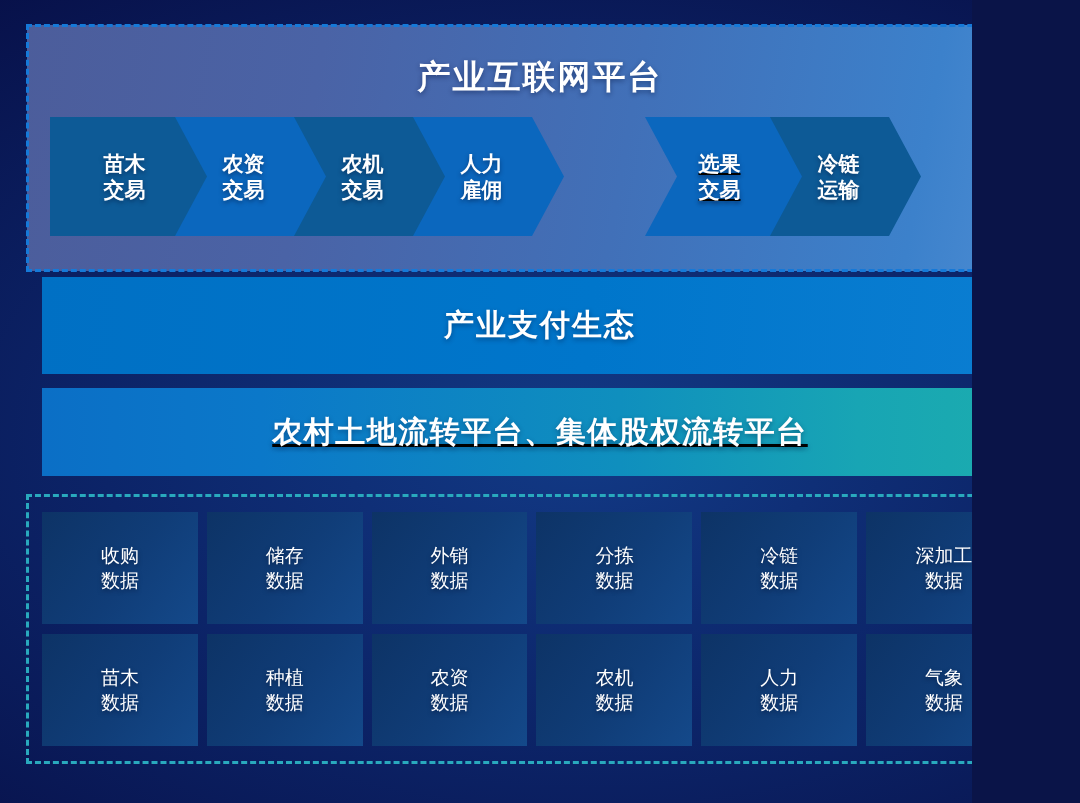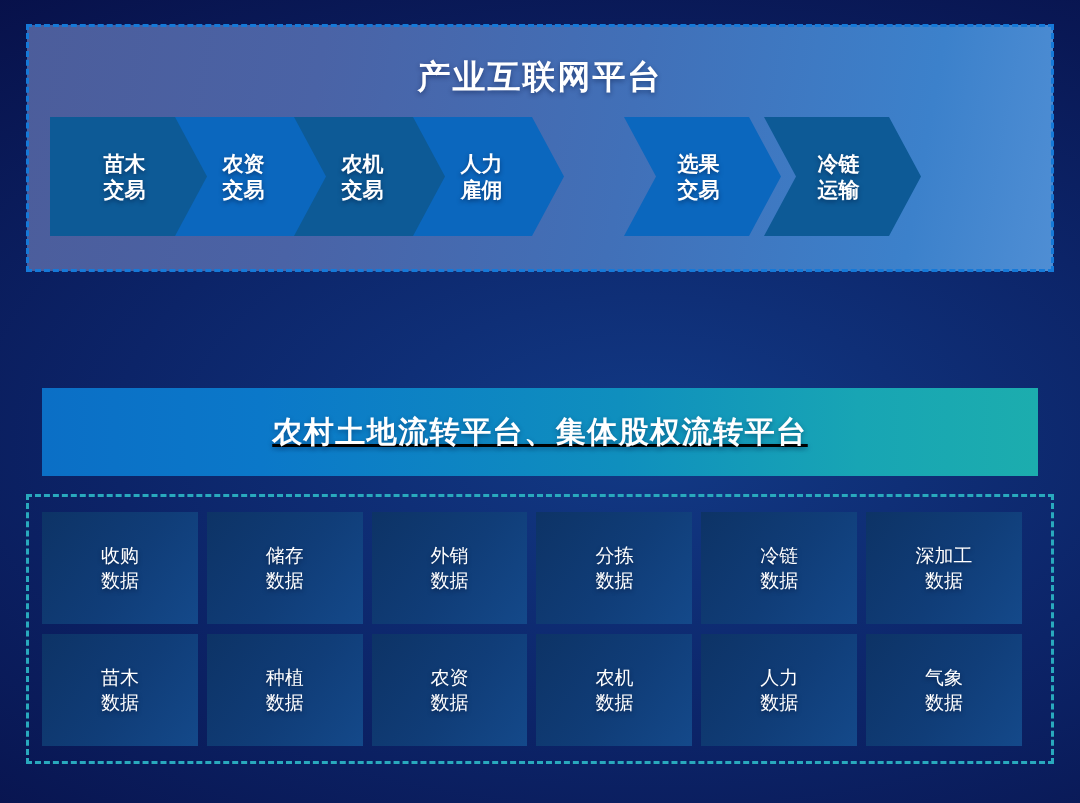--- a/index.html
+++ b/index.html
@@ -10,21 +10,21 @@
   }
   body {
     width: 1080px;
     height: 803px;
     overflow: hidden;
     font-family: "Liberation Sans", "DejaVu Sans", sans-serif;
   }
 
   #poster {
     position: relative;
-    width: 1080px;
+    width: 972px;
     height: 803px;
     background:
       radial-gradient(130% 95% at 60% 55%, #123a86 0%, #0c2468 38%, #070f47 78%, #04093a 100%);
     overflow: hidden;
   }
 
   
   .top-frame {
     position: absolute;
     left: 26px;
@@ -221,34 +221,37 @@
           <div>农机</div>
           <div>交易</div>
         </div>
       </div>
       <div class="chev tone-b" style="left: 357px; z-index: 17;">
         <div class="lbl">
           <div>人力</div>
           <div>雇佣</div>
         </div>
       </div>
-      <div class="chev tone-b" style="left: 574px; z-index: 15;">
+      <div class="chev tone-b" style="left: 595px; z-index: 15; text-decoration: underline;">
         <div class="lbl">
           <div>选果</div>
           <div>交易</div>
         </div>
       </div>
       <div class="chev tone-a" style="left: 714px; z-index: 14;">
         <div class="lbl">
           <div>冷链</div>
           <div>运输</div>
         </div>
       </div>
     </div>
 
+  <div class="band-pay">
+    <span class="lbl">产业支付生态</span>
+  </div>
 
   <div class="band-land">
     <span class="lbl">农村土地流转平台、集体股权流转平台</span>
   </div>
 
   <div class="data-frame"></div>
   <div class="grid">
 
   <div class="card">
         <div class="lbl">

